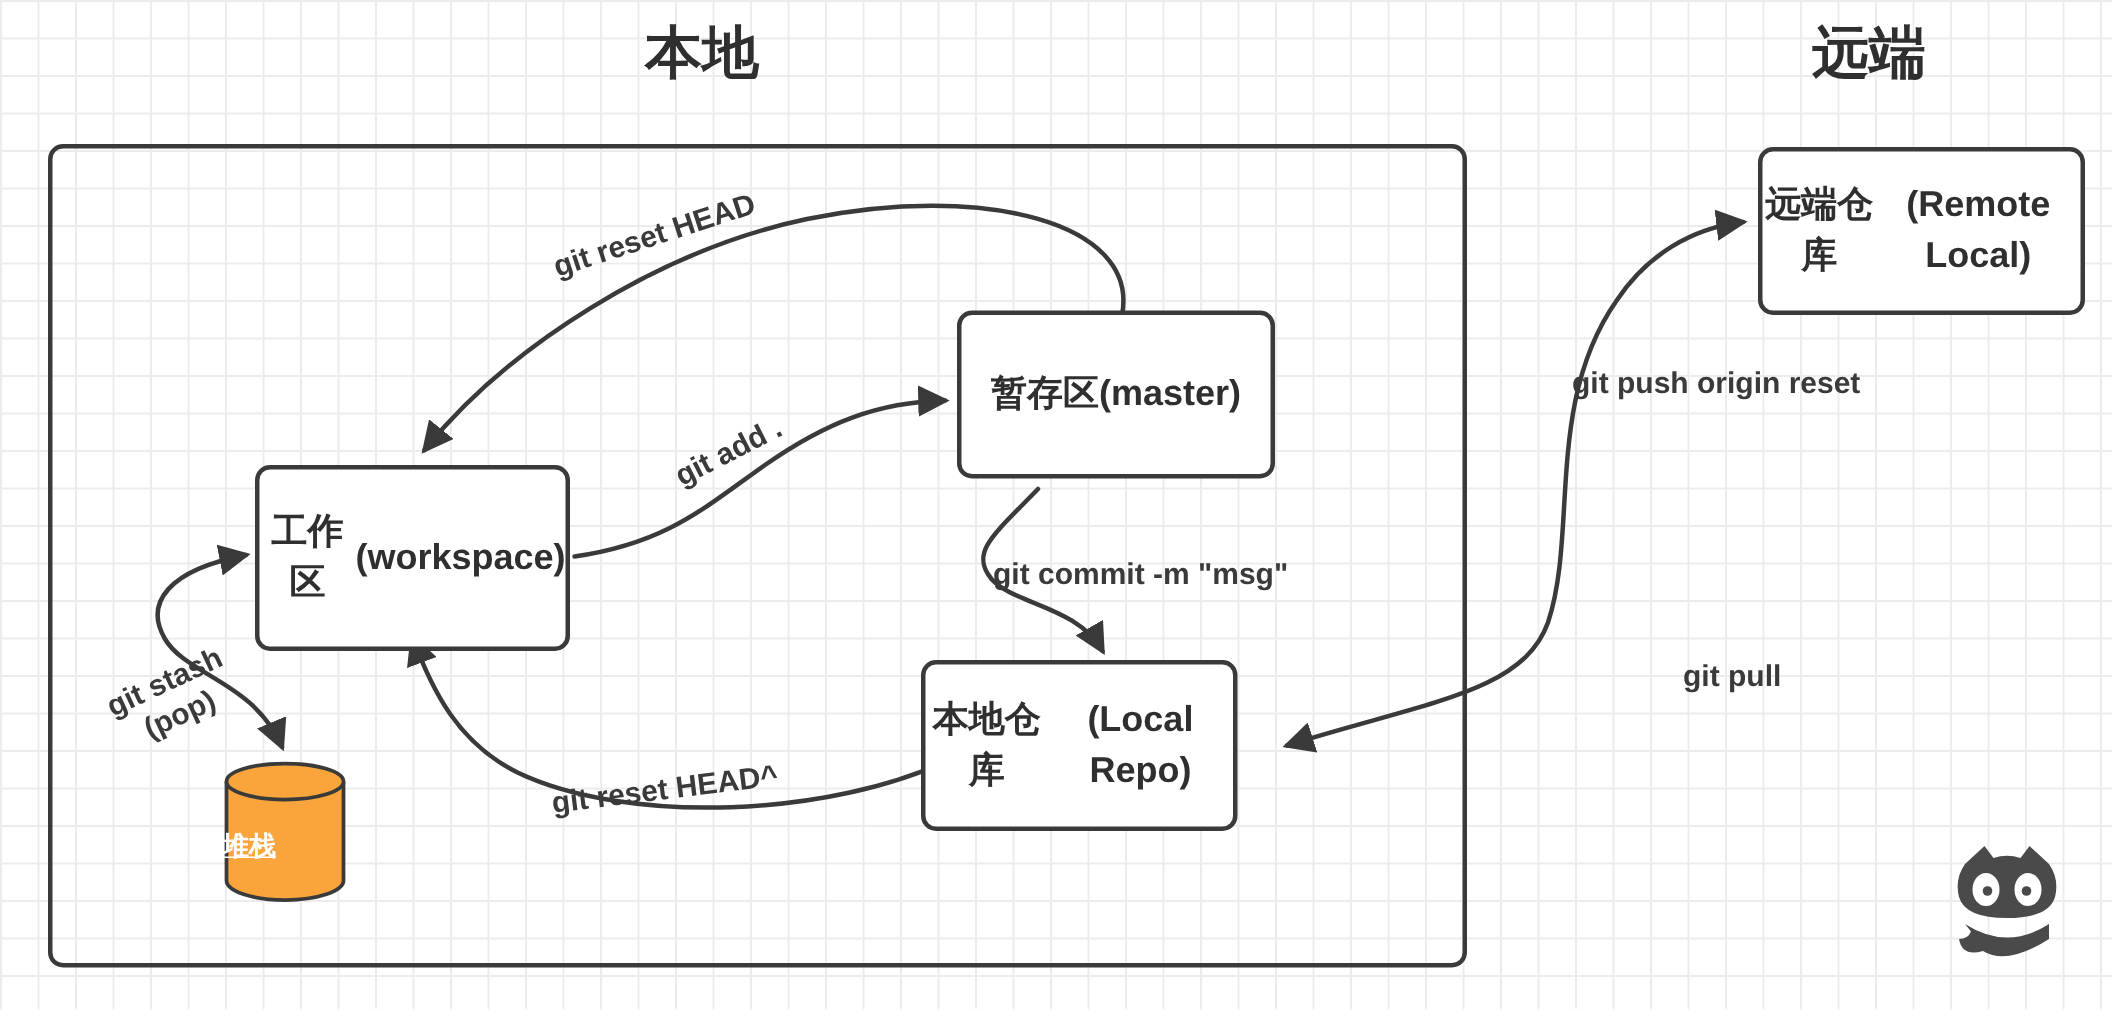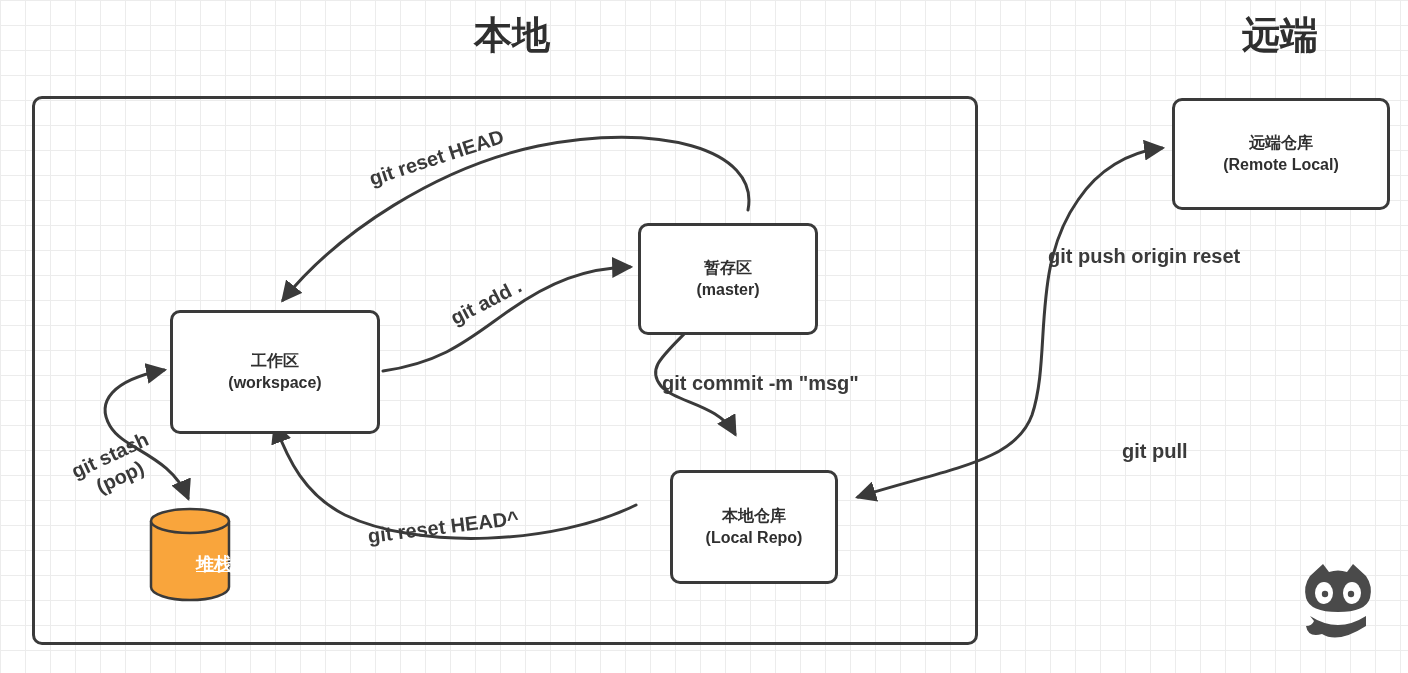--- a/index.html
+++ b/index.html
@@ -8,39 +8,39 @@
     background-color:#ffffff;
     background-image:
       linear-gradient(#ececec 1px, transparent 1px),
       linear-gradient(90deg, #ececec 1px, transparent 1px);
     background-size:25px 25px;
     font-family:"Liberation Sans","DejaVu Sans",sans-serif;
     color:#333;
   }
   .title{
     position:absolute;font-size:38px;font-weight:bold;color:#2f2f2f;
-    text-align:right;white-space:nowrap;
+    text-align:left;white-space:nowrap;
   }
   .frame{
     position:absolute;left:32px;top:96px;width:940px;height:543px;
     border:3px solid #3a3a3a;border-radius:10px;background:transparent;
   }
   .node{
     position:absolute;background:#fff;border:3px solid #3a3a3a;border-radius:10px;
-    display:flex;flex-direction:column;align-items:center;justify-content:center;
-    font-weight:bold;font-size:16px;line-height:1.4;text-align:center;color:#2f2f2f;
+    display:flex;flex-direction:row;align-items:center;justify-content:center;
+    font-weight:bold;font-size:24px;line-height:1.4;text-align:center;color:#2f2f2f;
     box-sizing:border-box;z-index:3;
   }
   .node-workspace{left:170px;top:310px;width:210px;height:124px;}
-  .node-cached{left:638px;top:223px;width:180px;height:112px;}
-  .node-local-repo{left:670px;top:440px;width:168px;height:114px;margin-top:30px;}
+  .node-cached{left:638px;top:207px;width:212px;height:112px;}
+  .node-local-repo{left:614px;top:440px;width:211px;height:114px;}
   .node-remote-repo{left:1172px;top:98px;width:218px;height:112px;}
   .stack-wrap{position:absolute;left:148px;top:506px;width:84px;height:98px;z-index:3;}
   .stack-label{
-    position:absolute;left:0;top:46px;width:84px;text-align:right;
+    position:absolute;left:0;top:46px;width:84px;text-align:left;
     color:#fff;font-weight:bold;font-size:18px;text-decoration:underline;
   }
   #arrows{position:absolute;left:0;top:0;z-index:2;pointer-events:none;}
   .edge-label{
     position:absolute;font-weight:bold;font-size:20px;color:#3a3a3a;
     white-space:nowrap;z-index:4;transform-origin:left center;
   }
   .el-reset-head{left:370px;top:168px;transform:rotate(-18deg);}
   .el-add{left:452px;top:308px;transform:rotate(-27deg);}
   .el-commit{left:662px;top:372px;}

